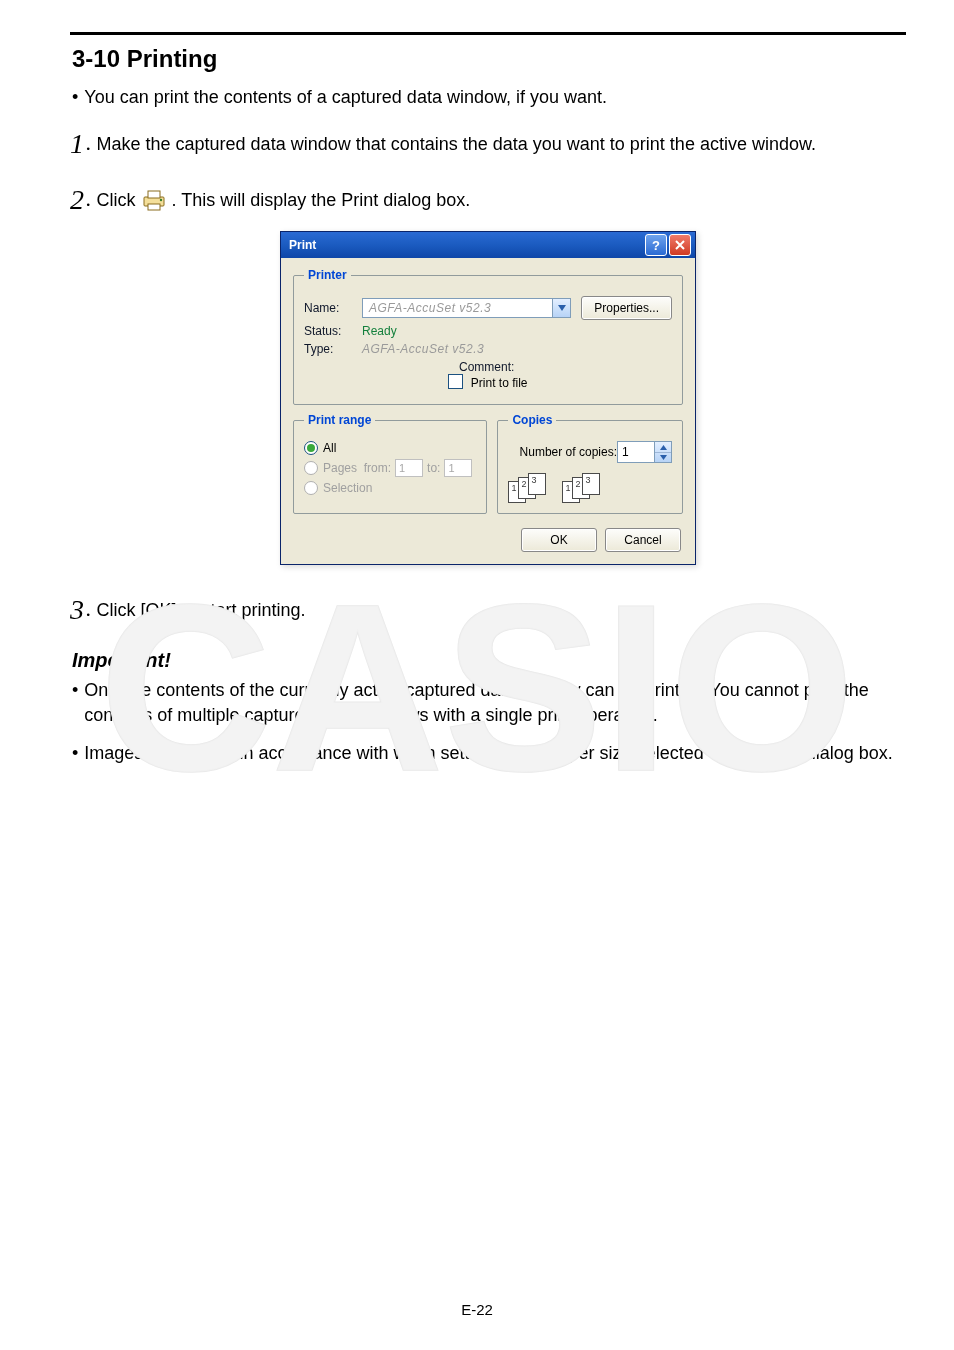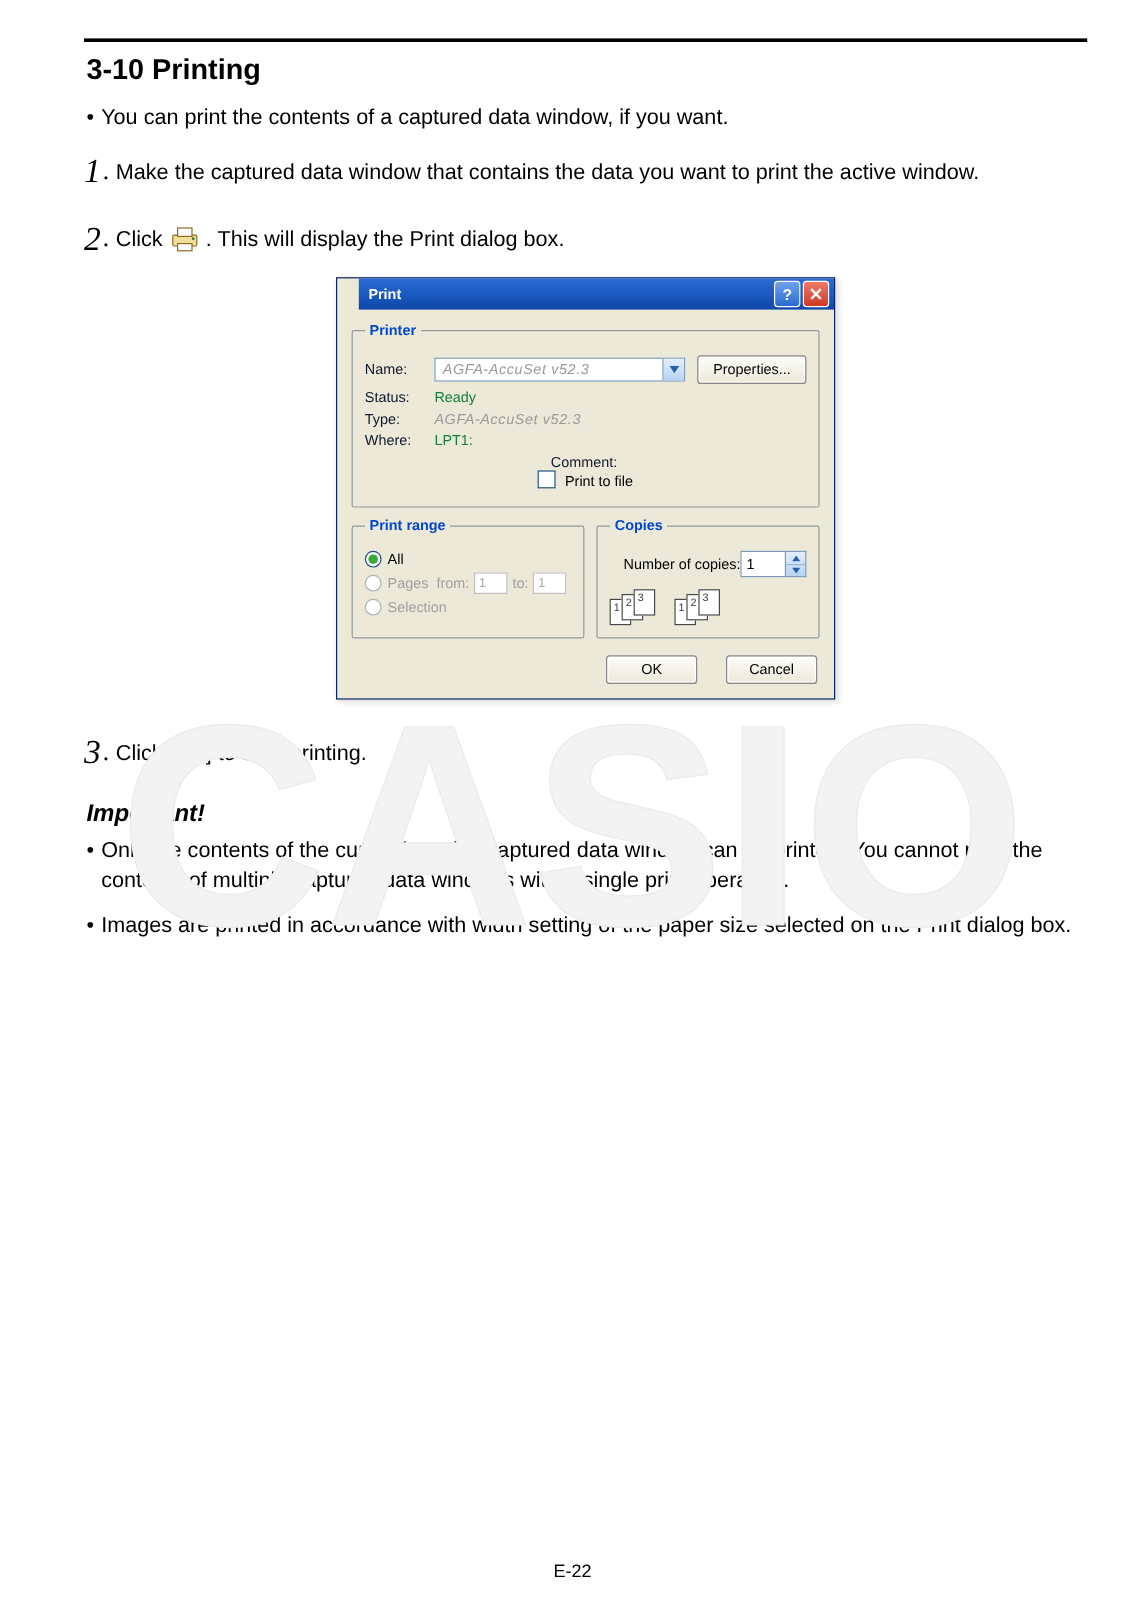--- a/index.html
+++ b/index.html
@@ -98,21 +98,20 @@
   }
   .titlebar {
     height: 26px;
     background: linear-gradient(to bottom, #2a6ad3 0%, #1b5bc0 50%, #0e46a8 100%);
     display:flex;
     align-items:center;
     padding: 0 4px 0 8px;
     color:#fff;
     font-weight:bold;
     box-sizing:border-box;
-    margin-left:18px;
   }
   .titlebar .spacer { flex:1; }
   .tbtn {
     width: 20px; height: 20px;
     margin-left: 2px;
     border: 1px solid #fff;
     border-radius: 3px;
     display:flex; align-items:center; justify-content:center;
     font-weight:bold;
     font-size:13px;
@@ -189,21 +188,21 @@
   }
   .spinner div{flex:1; display:flex; align-items:center; justify-content:center;}
   .spinner div:first-child{border-bottom:1px solid #9db7d8;}
   .collate { margin-top: 10px; display:flex; gap:10px;}
   .stack {
     position:relative; width:44px; height:30px;
   }
   .sheet {
     position:absolute; width:18px; height:22px; border:1px solid #4a4a4a; background:#fff; font-size:9px; display:flex; align-items:flex-start; justify-content:flex-start; padding:1px 0 0 2px; box-sizing:border-box; color:#3a3a3a;
   }
-  .btn-row { display:flex; justify-content:flex-end; gap:24px; margin-top:6px; padding-right:2px;}
+  .btn-row { display:flex; justify-content:flex-end; gap:8px; margin-top:6px; padding-right:2px;}
   .btn.wide { width:74px; justify-content:center; padding:0;}
 </style>
 </head>
 <body>
 
 <div class="page">
   <div class="watermark">
     <svg viewBox="0 0 1200 1200">
       <text x="600" y="720" text-anchor="middle" font-family="Arial Black, Arial, sans-serif" font-weight="900" font-size="300" fill="#ffffff" stroke="#e9e9e9" stroke-width="2" transform="rotate(0 600 600)">CASIO</text>
       <text x="600" y="720" text-anchor="middle" font-family="Arial Black, Arial, sans-serif" font-weight="900" font-size="300" fill="#f2f2f2" opacity="0.9">CASIO</text>
@@ -265,24 +264,20 @@
             <span class="btn">Properties...</span>
           </div>
           <div class="row">
             <span class="lbl">Status:</span>
             <span class="val">Ready</span>
           </div>
           <div class="row">
             <span class="lbl">Type:</span>
             <span class="val blur">AGFA-AccuSet v52.3</span>
           </div>
-          <div class="row">
-            <span class="lbl">Where:</span>
-            <span class="val">LPT1:</span>
-          </div>
           <div class="row" style="justify-content:space-between;flex-direction:column;">
             <span class="lbl">Comment:</span>
             <span>
               <span class="chk"></span>
               <span>Print to file</span>
             </span>
           </div>
         </fieldset>
 
         <div class="two-col">

